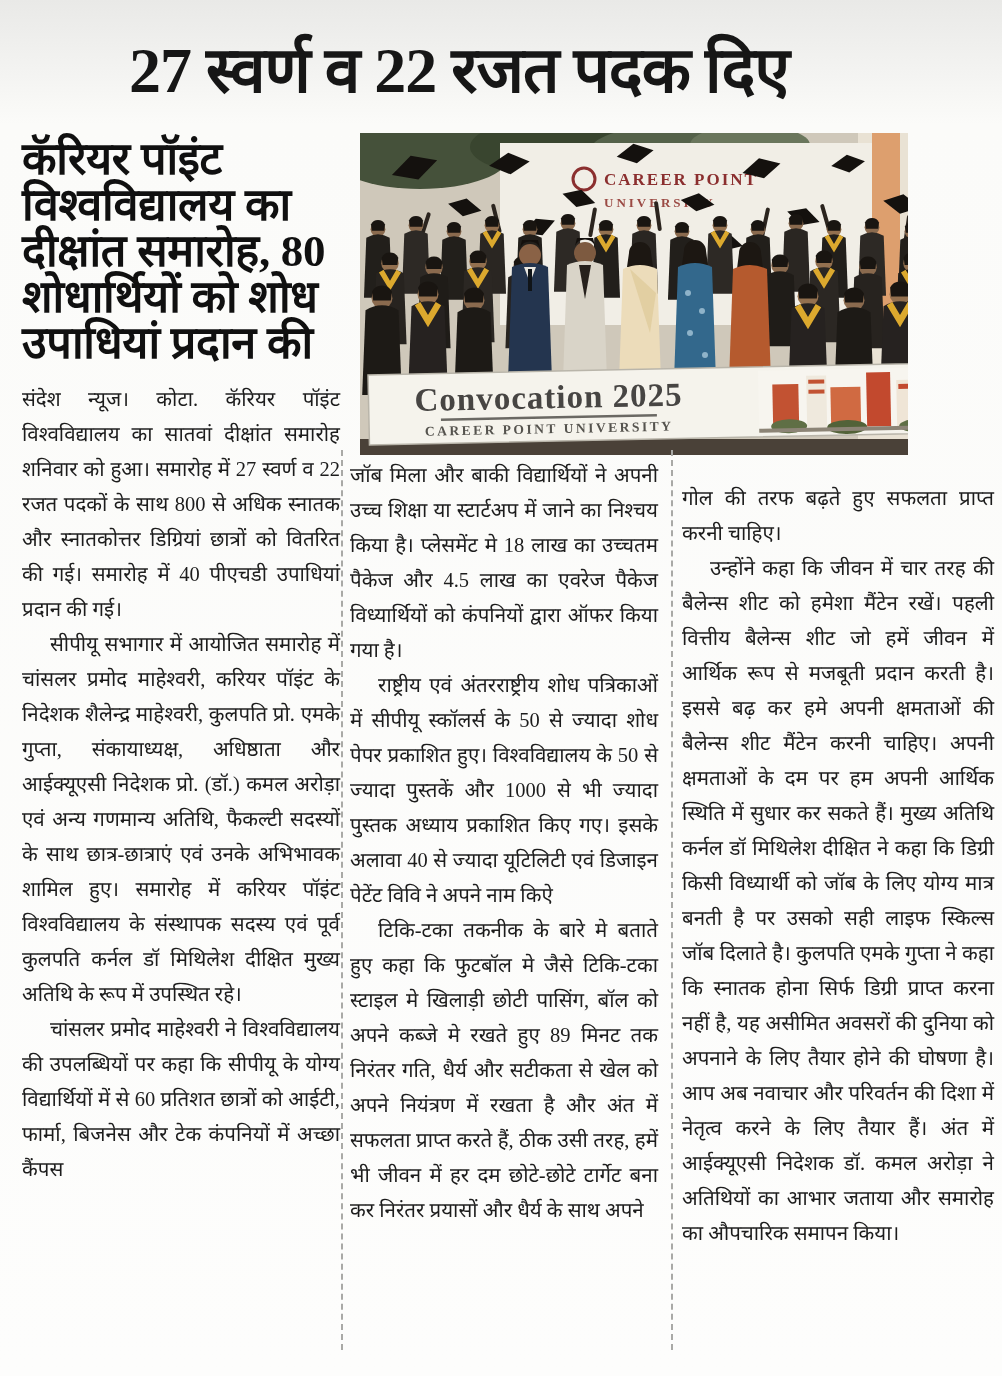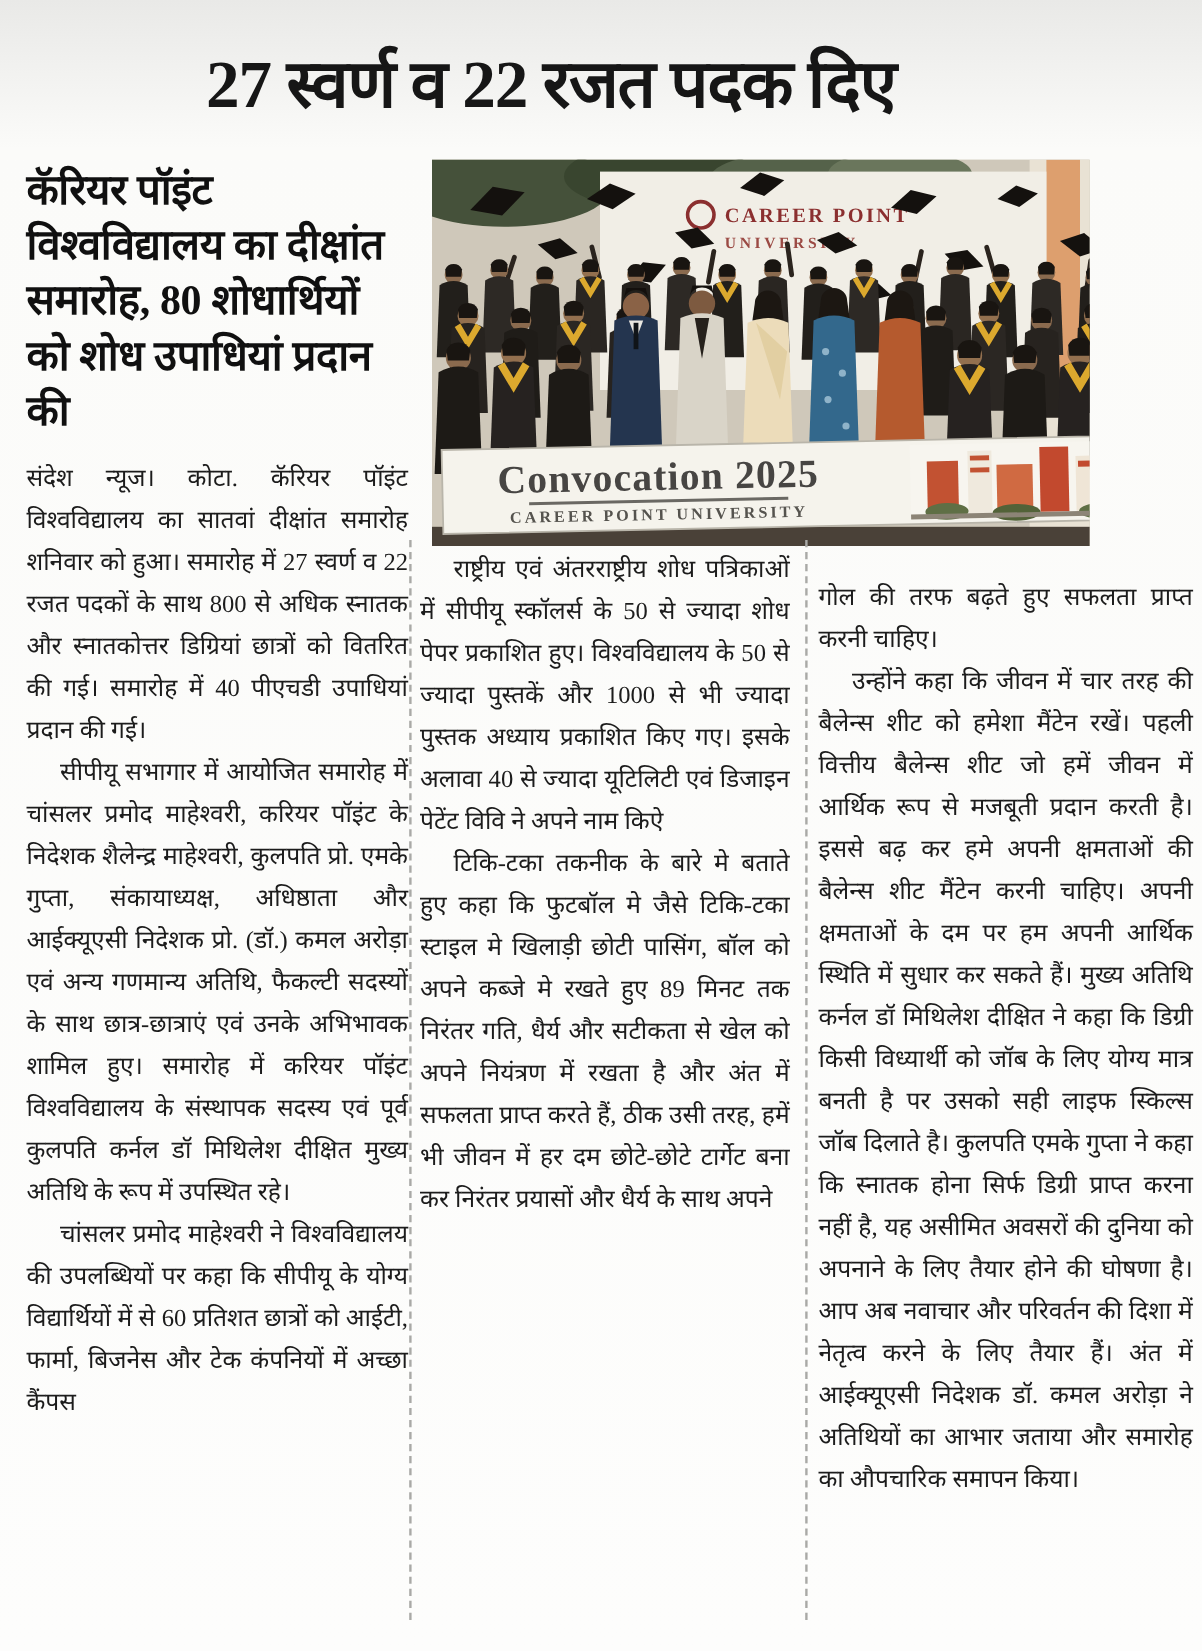--- a/index.html
+++ b/index.html
@@ -8,28 +8,28 @@
     width:1002px;height:1376px;
     margin:0 auto;
     background:linear-gradient(180deg,#e9e9e7 0%,#fbfbf9 9%,#fdfdfc 100%);
     font-family:"Liberation Serif","DejaVu Serif",serif;
     color:#1c1c1c;
     overflow:hidden;
   }
   .headline{
     position:absolute;left:0;top:6px;width:918px;height:122px;
     display:flex;align-items:center;justify-content:center;
-    font-size:56px;font-weight:700;color:#161616;
+    font-size:64px;font-weight:700;color:#161616;
     letter-spacing:-1px;white-space:nowrap;
   }
   .left-col{
     position:absolute;left:22px;top:136px;width:318px;
   }
   .subhead{
-    font-size:35px;line-height:46px;font-weight:700;color:#101010;
+    font-size:45px;line-height:46px;font-weight:700;color:#101010;
     margin:0 0 16px 0;letter-spacing:-.3px;
   }
   .body-text p{
     margin:0;font-size:20.5px;line-height:35px;text-align:justify;
     text-justify:inter-word;
   }
   .body-text p.indent{text-indent:28px;}
   .lead{font-weight:400;}
   .photo-wrap{
     position:absolute;left:360px;top:133px;width:548px;height:322px;
@@ -247,20 +247,21 @@
           <rect x="390" y="62" width="238" height="4" fill="#8c8476"></rect>
         </g>
       </g>
     </svg>
   </div>
 
   <div class="vsep s1"></div>
   <div class="vsep s2"></div>
 
   <div class="mid-col body-text">
+    <p>जॉब मिला और बाकी विद्यार्थियों ने अपनी उच्च शिक्षा या स्टार्टअप में जाने का निश्चय किया है। प्लेसमेंट मे 18 लाख का उच्चतम पैकेज और 4.5 लाख का एवरेज पैकेज विध्यार्थियों को कंपनियों द्वारा ऑफर किया गया है।</p>
     <p class="indent">राष्ट्रीय एवं अंतरराष्ट्रीय शोध पत्रिकाओं में सीपीयू स्कॉलर्स के 50 से ज्यादा शोध पेपर प्रकाशित हुए। विश्वविद्यालय के 50 से ज्यादा पुस्तकें और 1000 से भी ज्यादा पुस्तक अध्याय प्रकाशित किए गए। इसके अलावा 40 से ज्यादा यूटिलिटी एवं डिजाइन पेटेंट विवि ने अपने नाम किऐ</p>
     <p class="indent">टिकि-टका तकनीक के बारे मे बताते हुए कहा कि फुटबॉल मे जैसे टिकि-टका स्टाइल मे खिलाड़ी छोटी पासिंग, बॉल को अपने कब्जे मे रखते हुए 89 मिनट तक निरंतर गति, धैर्य और सटीकता से खेल को अपने नियंत्रण में रखता है और अंत में सफलता प्राप्त करते हैं, ठीक उसी तरह, हमें भी जीवन में हर दम छोटे-छोटे टार्गेट बना कर निरंतर प्रयासों और धैर्य के साथ अपने</p>
   </div>
 
   <div class="right-col body-text">
     <p>गोल की तरफ बढ़ते हुए सफलता प्राप्त करनी चाहिए।</p>
     <p class="indent">उन्होंने कहा कि जीवन में चार तरह की बैलेन्स शीट को हमेशा मैंटेन रखें। पहली वित्तीय बैलेन्स शीट जो हमें जीवन में आर्थिक रूप से मजबूती प्रदान करती है। इससे बढ़ कर हमे अपनी क्षमताओं की बैलेन्स शीट मैंटेन करनी चाहिए। अपनी क्षमताओं के दम पर हम अपनी आर्थिक स्थिति में सुधार कर सकते हैं। मुख्य अतिथि कर्नल डॉ मिथिलेश दीक्षित ने कहा कि डिग्री किसी विध्यार्थी को जॉब के लिए योग्य मात्र बनती है पर उसको सही लाइफ स्किल्स जॉब दिलाते है। कुलपति एमके गुप्ता ने कहा कि स्नातक होना सिर्फ डिग्री प्राप्त करना नहीं है, यह असीमित अवसरों की दुनिया को अपनाने के लिए तैयार होने की घोषणा है। आप अब नवाचार और परिवर्तन की दिशा में नेतृत्व करने के लिए तैयार हैं। अंत में आईक्यूएसी निदेशक डॉ. कमल अरोड़ा ने अतिथियों का आभार जताया और समारोह का औपचारिक समापन किया।</p>
   </div>
 
 </div>

